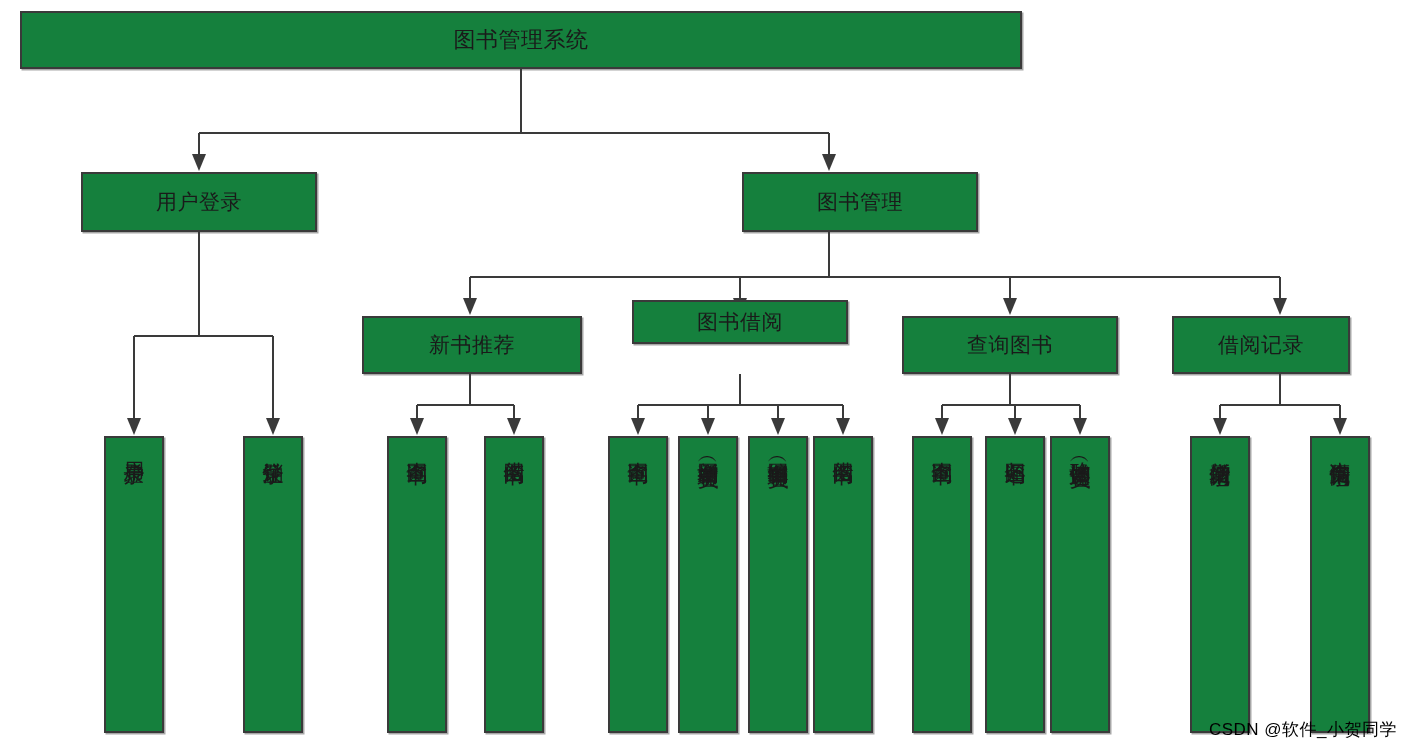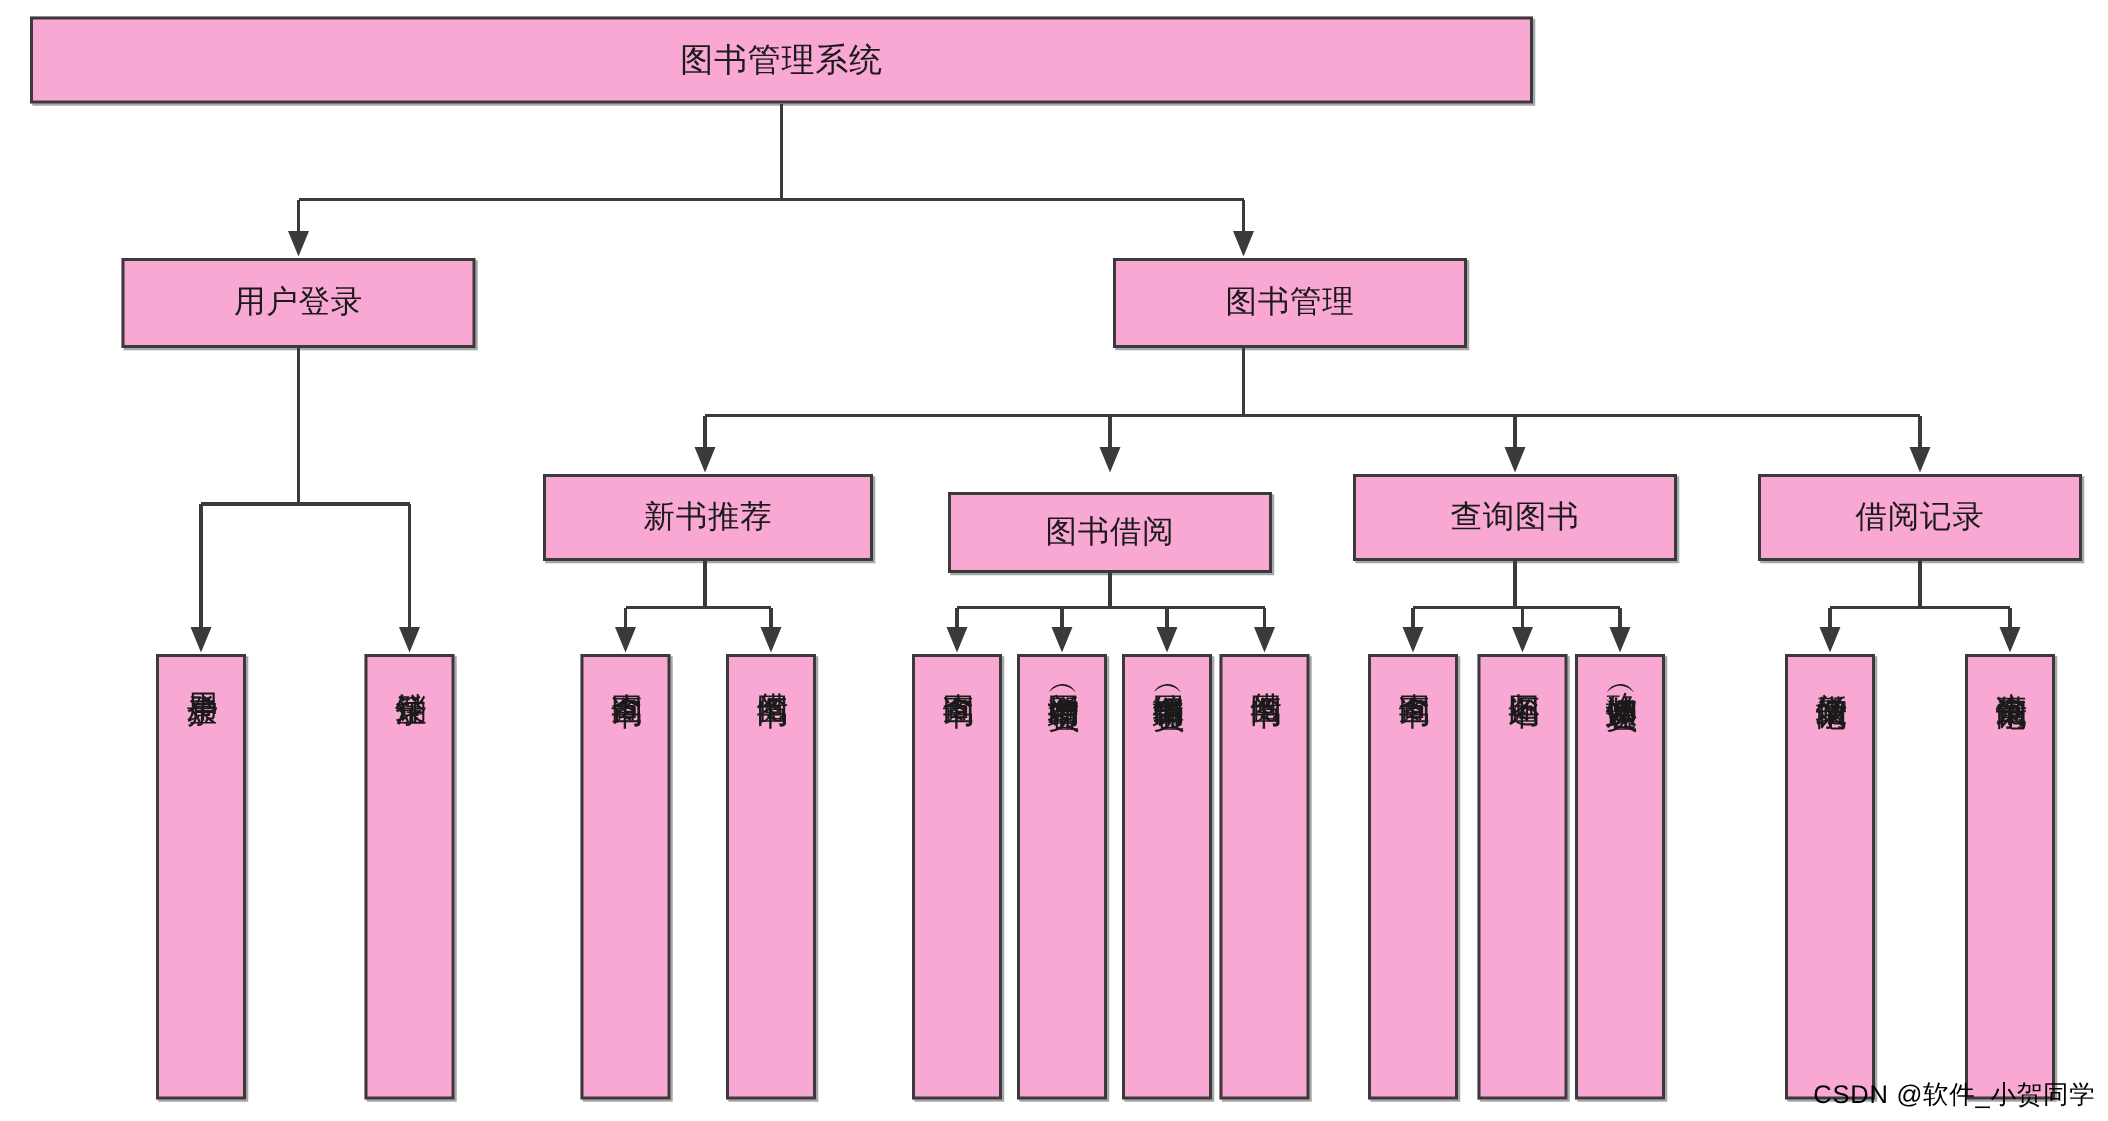--- a/index.html
+++ b/index.html
@@ -23,21 +23,21 @@
     position: absolute;
     left: 0;
     top: 0;
     width: 1405px;
     height: 747px;
   }
   .node {
     position: absolute;
     box-sizing: border-box;
     border: 2px solid #3a3a3a;
-    background: #f9a8d4;
+    background: #15803d;
     color: #1a1a1a;
     display: flex;
     align-items: center;
     justify-content: center;
     box-shadow: 1.5px 1.5px 0 rgba(60,60,60,0.45);
   }
   .node .lbl {
     display: block;
     text-align: center;
     line-height: 1.18;
@@ -138,27 +138,27 @@
   <div class="node horizontal" id="node-l2_user" style="left: 81px; top: 172px; width: 236px; height: 60px;">
     <span class="lbl">用户登录</span>
   </div>
   <div class="node horizontal" id="node-l2_book" style="left: 742px; top: 172px; width: 236px; height: 60px;">
     <span class="lbl">图书管理</span>
   </div>
 
   <div class="node horizontal" id="node-l3_newbook" style="left: 362px; top: 316px; width: 220px; height: 58px;">
     <span class="lbl">新书推荐</span>
   </div>
-  <div class="node horizontal" id="node-l3_borrow" style="left: 632px; top: 328px; width: 216px; height: 54px;">
+  <div class="node horizontal" id="node-l3_borrow" style="left: 632px; top: 300px; width: 216px; height: 44px;">
     <span class="lbl">图书借阅</span>
   </div>
   <div class="node horizontal" id="node-l3_current" style="left: 902px; top: 316px; width: 216px; height: 58px;">
     <span class="lbl">查询图书</span>
   </div>
-  <div class="node horizontal" id="node-l3_record" style="left: 1172px; top: 316px; width: 216px; height: 58px;">
+  <div class="node horizontal" id="node-l3_record" style="left: 1172px; top: 316px; width: 178px; height: 58px;">
     <span class="lbl">借阅记录</span>
   </div>
 
   <div class="node vertical" id="node-leaf_login" style="left: 104px; top: 436px; width: 60px; height: 297px;">
     <span class="lbl">用户登录</span>
   </div>
   <div class="node vertical" id="node-leaf_logout" style="left: 243px; top: 436px; width: 60px; height: 297px;">
     <span class="lbl">注销登录</span>
   </div>
 

